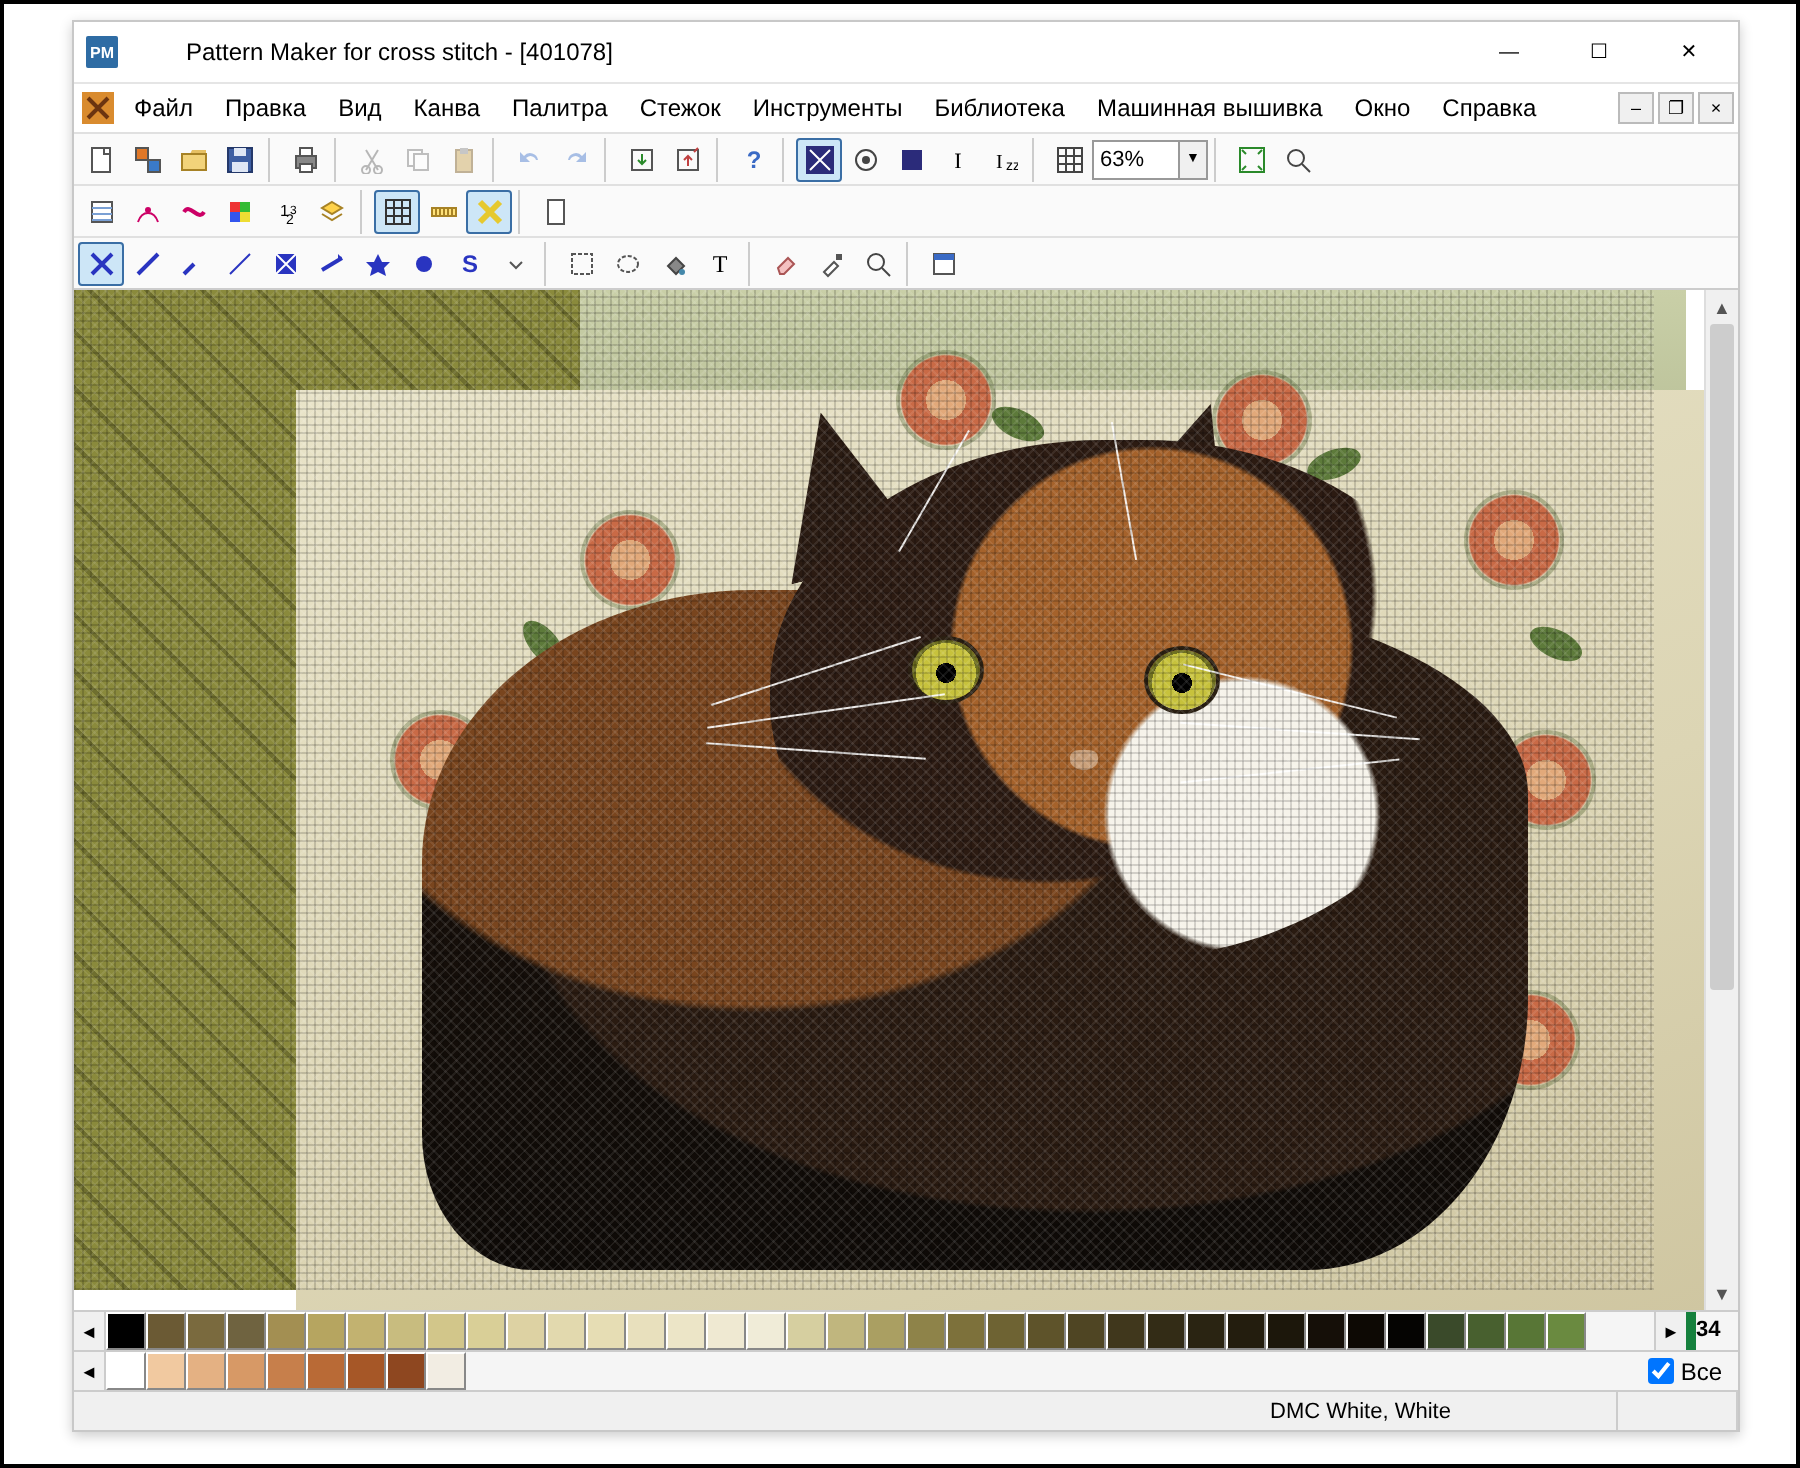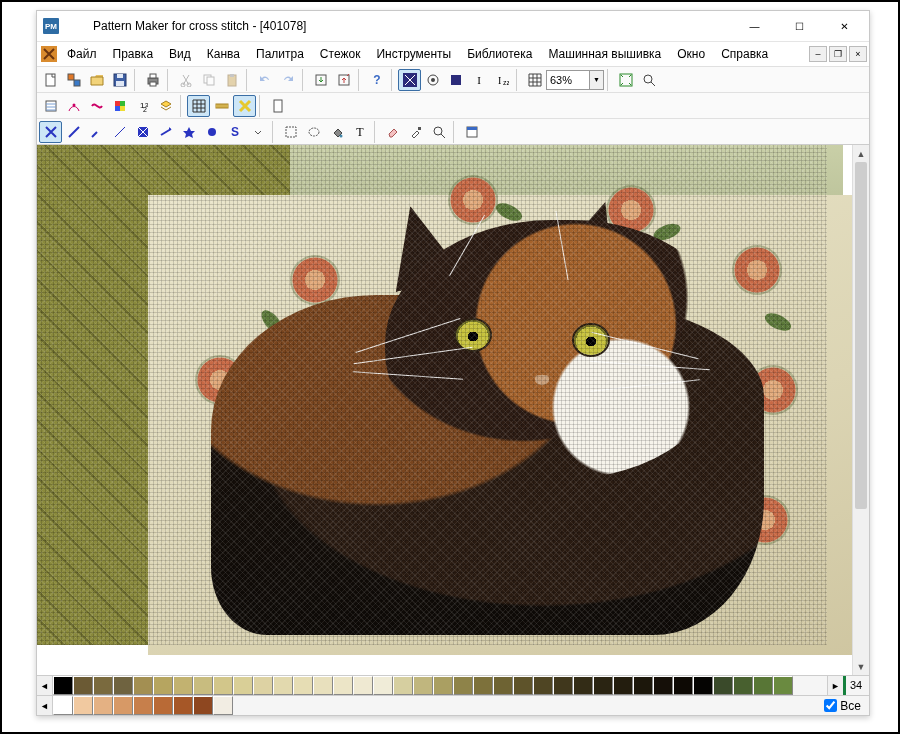--- a/index.html
+++ b/index.html
@@ -117,21 +117,21 @@
 
   .vscroll { position:absolute; right:0; top:0; width:17px; bottom:0; background:#f0f0f0; border-left:1px solid #ddd; display:flex; flex-direction:column;}
   .vscroll .arrow { height:17px; display:flex; align-items:center; justify-content:center; font-size:9px; color:#555; background:#f0f0f0;}
   .vscroll .track { flex:1; position:relative; }
   .vscroll .thumb { position:absolute; left:2px; right:2px; top:0; height:70%; background:#cdcdcd; border-radius:2px;}
 
   .palette-row { height:20px; border-top:1px solid #ccc; display:flex; align-items:stretch; background:#f5f5f5;}
   .palette-row .hscroll-btn { width:16px; display:flex; align-items:center; justify-content:center; background:#f0f0f0; border-right:1px solid #ccc; font-size:9px;}
   .palette-row .swatches { display:flex; flex:1; overflow:hidden;}
   .swatch { width:20px; border-right:1px solid #888; border-bottom:1px solid #888; border-top:1px solid #fff; border-left:1px solid #fff;}
-  .palette-row .count { width:26px; text-align:center; padding-right:3px; font-size:11px; line-height:18px; border-left:3px solid #15803d;}
+  .palette-row .count { width:26px; text-align:left; padding-right:3px; font-size:11px; line-height:18px; border-left:5px solid #15803d;font-weight:bold;}
 
   .statusbar { height:20px; border-top:1px solid #ccc; background:#f0f0f0; display:flex; align-items:center; font-size:11px;}
   .status-cell { border-right:1px solid #ccc; height:100%; display:flex; align-items:center; padding:0 6px;}
   .status-spacer { flex:1; }
   .status-check { margin-left:4px; display:flex; align-items:center; gap:3px; padding-right:8px;}
   .status-check input { margin:0; }
 </style>
 </head>
 <body>
 
@@ -568,15 +568,20 @@
           <div class="swatch" style="background: rgb(142, 71, 32);"></div>
           <div class="swatch" style="background: rgb(242, 237, 227);"></div>
         </div>
       <div class="status-spacer"></div>
       <label class="status-check">
         <input type="checkbox" checked="" style="">
         <span>Все</span>
       </label>
     </div>
 
+    <div class="statusbar">
+      <div class="status-spacer"></div>
+      <div class="status-cell" style="min-width:180px">DMC  White, White</div>
+      <div class="status-cell" style="width:60px"></div>
+    </div>
 
   </div>
 </div>
 
 </body></html>

